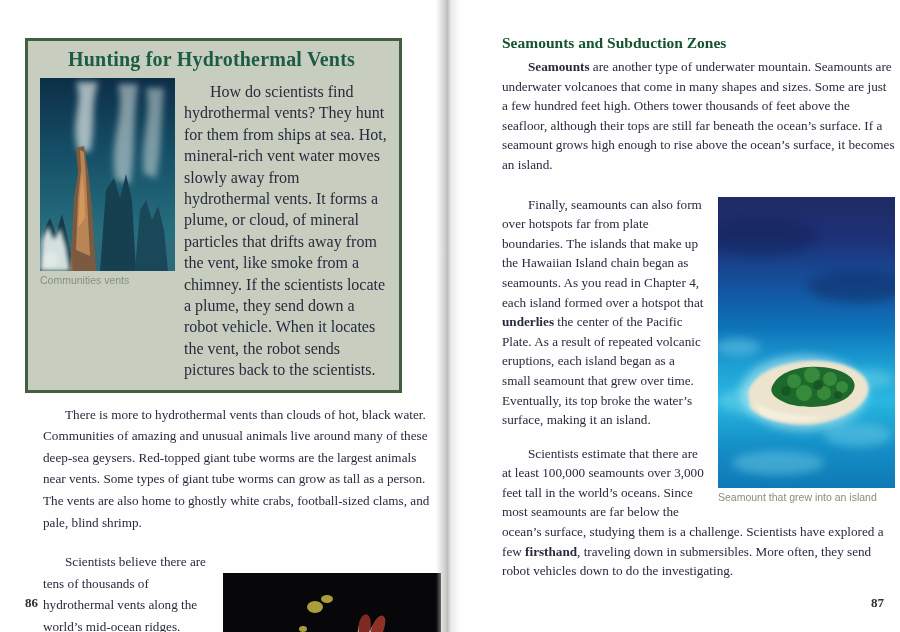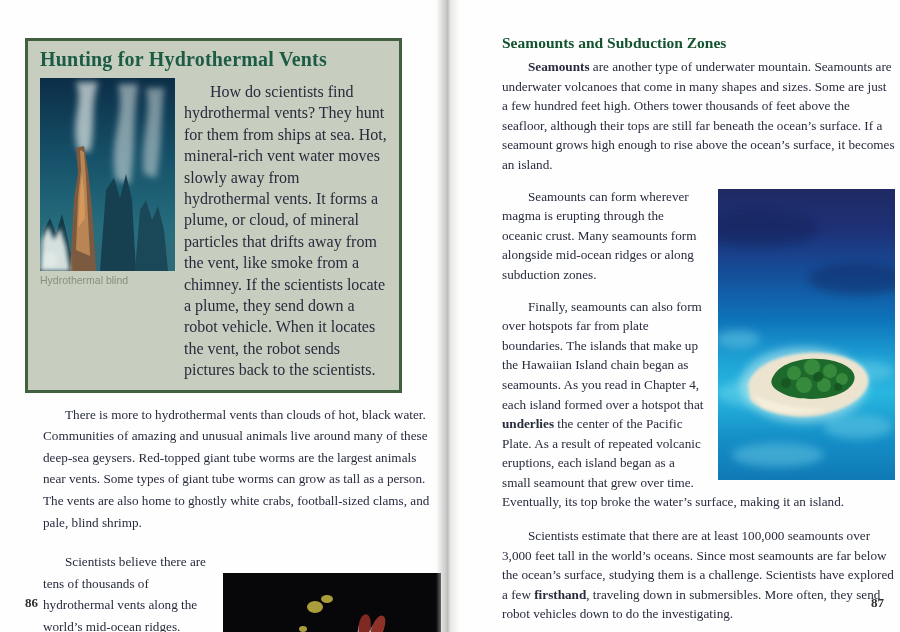--- a/index.html
+++ b/index.html
@@ -14,21 +14,21 @@
   }
 
   
   .page-left{position:absolute;left:25px;top:38px;width:398px;}
   .sidebar{
     box-sizing:border-box;width:377px;
     border:3px solid #41603f;background:#c8cebf;
     padding:5px 6px 9px 12px;
   }
   .sidebar-title{
-    font-size:20px;font-weight:bold;color:#1d5c44;
+    text-align:center;font-size:20px;font-weight:bold;color:#1d5c44;
     margin:2px 10px 7px 0;letter-spacing:.2px;
   }
   .sidebar-body{display:flex;gap:9px;}
   .sidebar-fig{width:135px;flex:0 0 135px;margin:0;}
   .photo{display:block;}
   .caption{
     font-family:"Liberation Sans", sans-serif;font-size:10.5px;line-height:13px;
     color:#85907b;margin-top:3px;
   }
   .sidebar-text{
@@ -45,21 +45,21 @@
     font-family:"Liberation Serif", serif;
     text-align:center;
   }
   .folio-left{left:25px;}
   .folio-right{right:16px;}
 
   
   .page-right{position:absolute;left:502px;top:34px;width:393px;}
   .rp-heading{font-size:15.5px;font-weight:bold;color:#14532d;margin:0 0 5px 0;}
   .rp-para{font-size:13.2px;line-height:19.6px;text-indent:26px;margin:0;}
-  .rp-para1{margin-bottom:12px;}
+  .rp-para1{margin-bottom:20px;}
   .flow{width:393px;}
   .island-fig{float:right;width:177px;margin:2px 0 2px 14px;}
   .flow .rp-para{margin-bottom:12px;}
   .rp-para4{clear:left;padding-top:2px;}
   b{font-weight:bold;}
 </style>
 </head>
 <body>
 
 <div class="spread">
@@ -98,21 +98,21 @@
               <path d="M0,193 L4,152 10,140 16,156 22,136 28,162 34,193 Z" fill="#143a48"></path>
             </g>
             <path d="M30,193 L34,120 38,95 36,70 44,68 48,92 52,130 56,193 Z" fill="#7c5a40"></path>
             <path d="M36,172 L38,120 41,92 40,72 44,74 46,100 48,140 50,178 Z" fill="#c08a58" opacity="0.9"></path>
             <path d="M38,150 L40,115 42,95 44,112 45,140 Z" fill="#d99b5e" opacity="0.85"></path>
             <g fill="#dfe9e6" filter="url(#b2)">
               <path d="M0,193 L2,162 8,148 14,162 20,150 26,168 30,193 Z" opacity="0.95"></path>
               <circle cx="10" cy="182" r="8"></circle>
             </g>
           </svg>
-          <figcaption class="caption">Hydrothermal blind</figcaption>
+          <figcaption class="caption">Communities vents</figcaption>
         </figure>
         <p class="sidebar-text">How do scientists find hydrothermal vents? They hunt for them from ships at sea. Hot, mineral-rich vent water moves slowly away from hydrothermal vents. It forms a plume, or cloud, of mineral particles that drifts away from the vent, like smoke from a chimney. If the scientists locate a plume, they send down a robot vehicle. When it locates the vent, the robot sends pictures back to the scientists.</p>
       </div>
     </div>
 
     <p class="para para-a">There is more to hydrothermal vents than clouds of hot, black water. Communities of amazing and unusual animals live around many of these deep-sea geysers. Red-topped giant tube worms are the largest animals near vents. Some types of giant tube worms can grow as tall as a person. The vents are also home to ghostly white crabs, football-sized clams, and pale, blind shrimp.</p>
 
     <div class="para para-b">
       <figure class="tube-fig">
         <svg class="photo" width="218" height="152" viewBox="0 0 218 152" role="img">
@@ -235,23 +235,23 @@
             <circle cx="86" cy="196" r="8"></circle>
               <circle cx="106" cy="196" r="7"></circle>
           </g>
           <g fill="#14501e" opacity="0.7">
             <circle cx="68" cy="194" r="5"></circle>
               <circle cx="100" cy="188" r="5"></circle>
               <circle cx="120" cy="198" r="4"></circle>
           </g>
           <path d="M36,206 C52,214 84,222 108,219 C94,226 62,226 44,218 Z" fill="#f6f0de" opacity="0.9" filter="url(#ib2)"></path>
         </svg>
+        <figcaption class="caption">Seamount that grew into an island</figcaption>
       </figure>
 
-      <p class="rp-para">Seamounts can form wherever magma is erupting through the oceanic crust. Many seamounts form alongside mid-ocean ridges or along subduction zones.</p>
 
       <p class="rp-para"><span>Finally, seamounts can also form over hotspots far from plate boundaries. The islands that make up the Hawaiian Island chain began as seamounts. As you read in Chapter 4, each island formed over a hotspot that </span><b>underlies</b><span> the center of the Pacific Plate. As a result of repeated volcanic eruptions, each island began as a small seamount that grew over time. Eventually, its top broke the water’s surface, making it an island.</span></p>
     </div>
 
     <p class="rp-para rp-para4"><span>Scientists estimate that there are at least 100,000 seamounts over 3,000 feet tall in the world’s oceans. Since most seamounts are far below the ocean’s surface, studying them is a challenge. Scientists have explored a few </span><b>firsthand</b><span>, traveling down in submersibles. More often, they send robot vehicles down to do the investigating.</span></p>
   </div>
 
   <div class="folio folio-left">86</div>
   <div class="folio folio-right">87</div>
 

